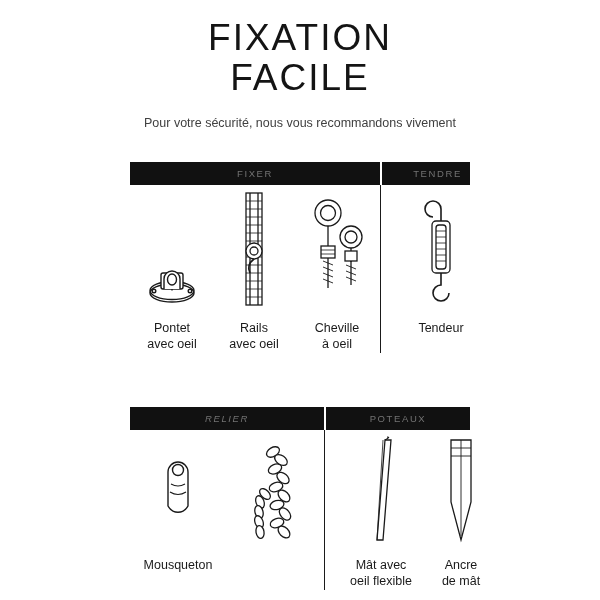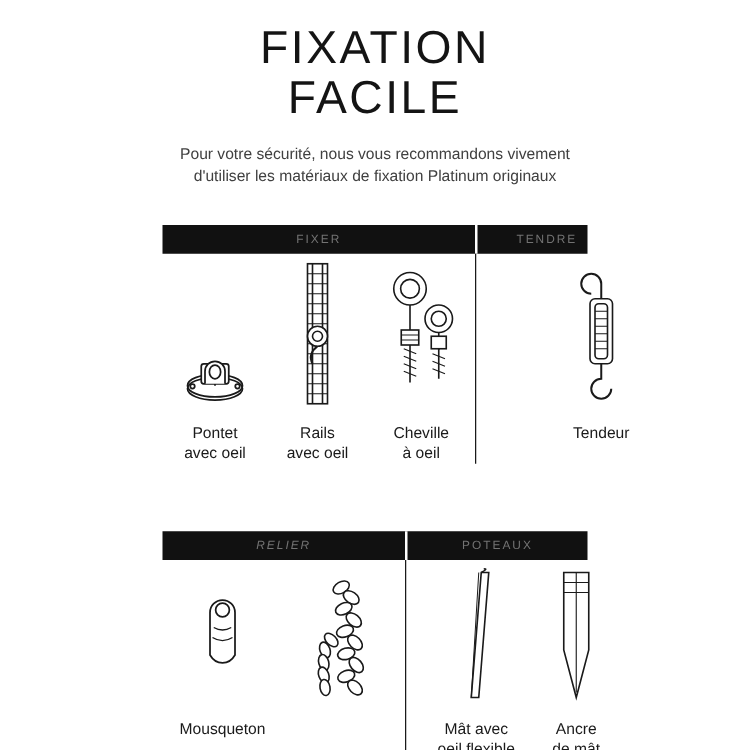--- a/index.html
+++ b/index.html
@@ -114,21 +114,21 @@
     line-height: 1.25;
     margin-top: 10px;
     color: #1a1a1a;
   }
   .caption span { display: block; }
 
   
   .w-pontet { width: 84px; }
   .w-rails  { width: 80px; }
   .w-chev   { width: 86px; }
-  .w-tend   { width: 90px; margin-left: 40px; }
+  .w-tend   { width: 90px; }
 
   
   .w-mous { width: 96px; }
   .w-chaine { width: 98px; }
   .w-mat { width: 82px; }
   .w-ancre { width: 78px; }
 
   svg { display: block; }
 </style>
 </head>
@@ -136,21 +136,20 @@
 
 <div class="page">
 
   <h1 class="title">
     <span>FIXATION</span>
     <span class="line2">FACILE</span>
   </h1>
 
   <div class="subtitle">
     <span>Pour votre sécurité, nous vous recommandons vivement</span>
-    <span>d'utiliser les matériaux de fixation Platinum originaux</span>
   </div>
 
   <div class="section first">
     <div class="bar">
       <div class="bar-cell fixer">FIXER</div>
       <div class="bar-sep"></div>
       <div class="bar-cell tendre">TENDRE</div>
     </div>
 
     <div class="items" style="height:172px;">

